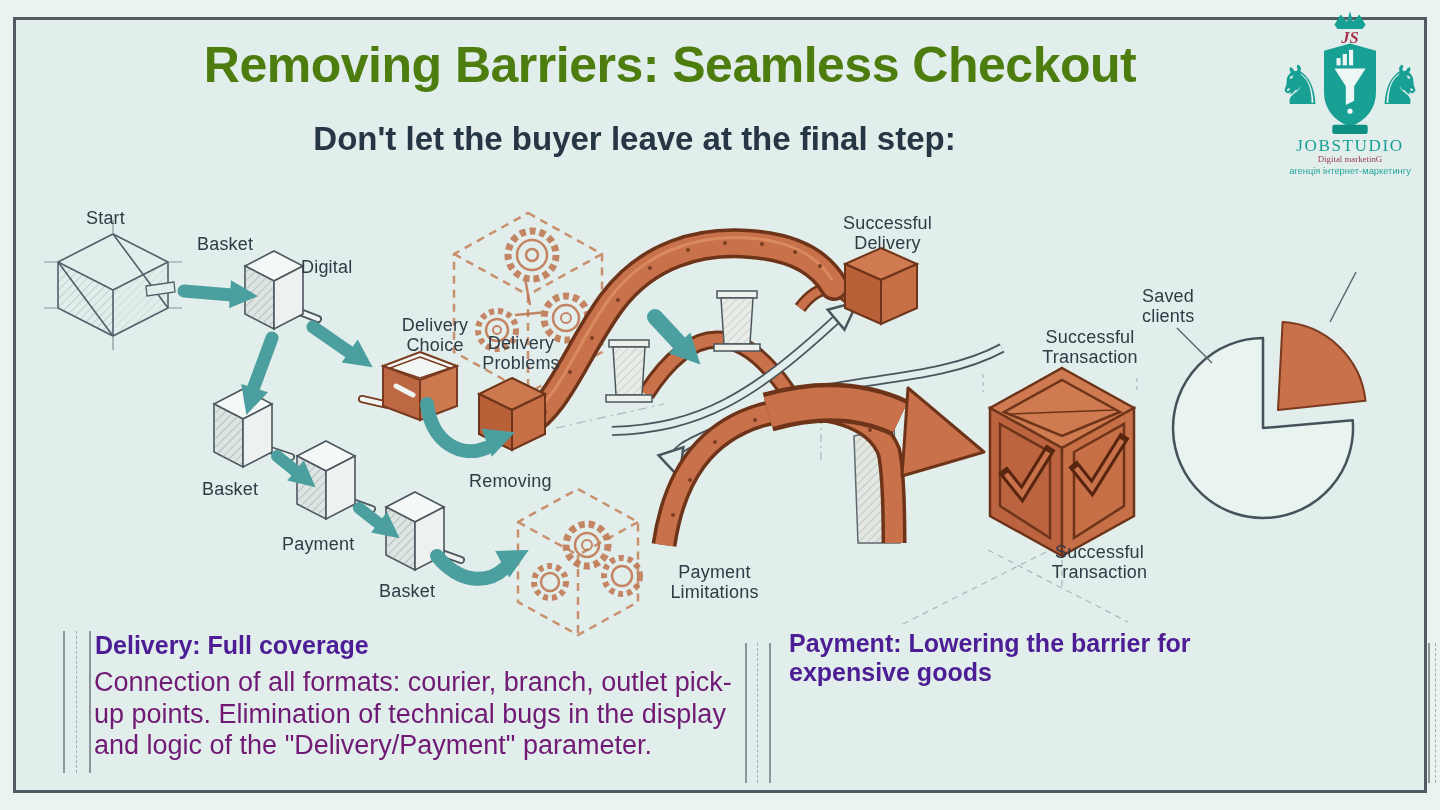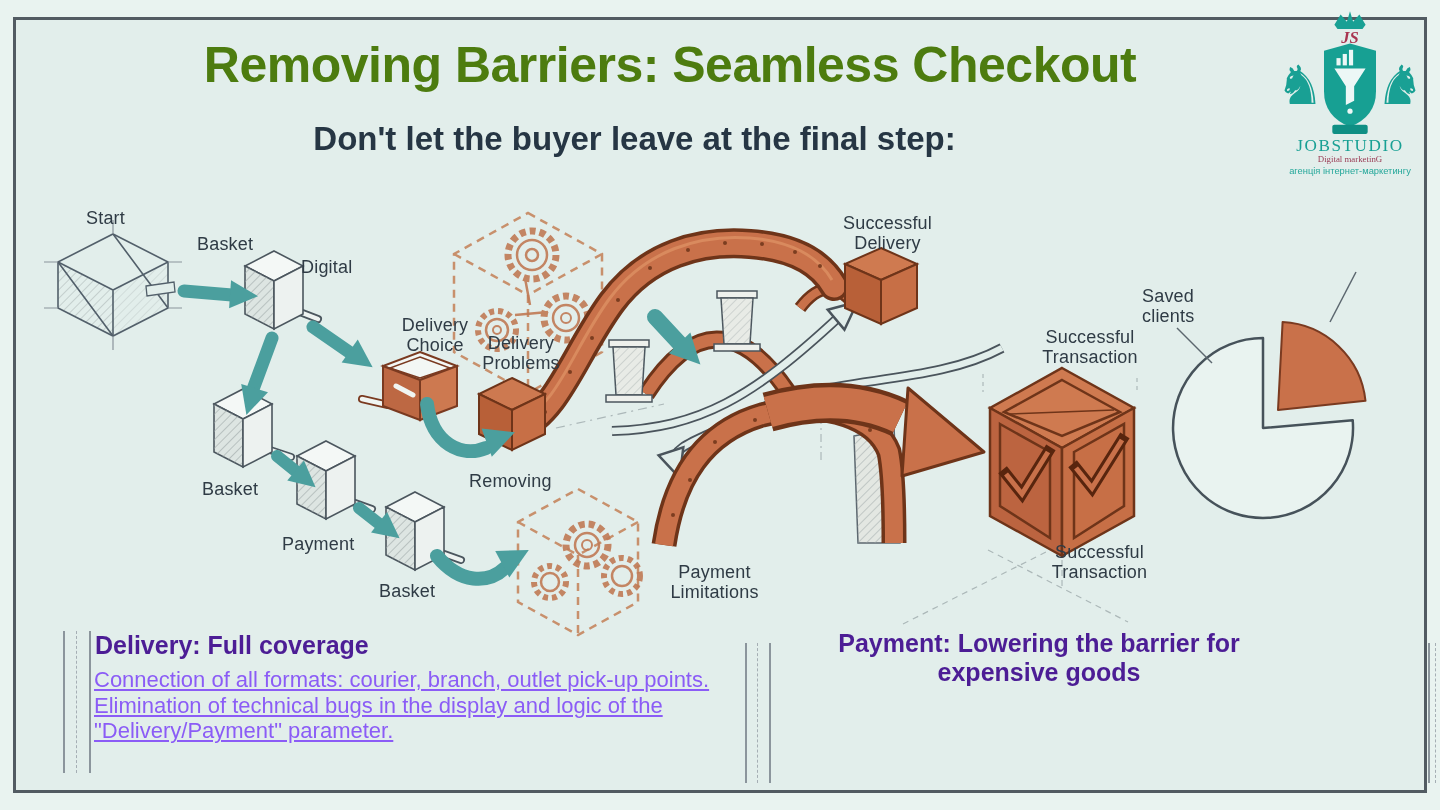--- a/index.html
+++ b/index.html
@@ -9,21 +9,21 @@
          border:3px solid #525b62;background:#e2eeeb;z-index:0;}
   .art{position:absolute;left:0;top:0;width:1440px;height:810px;z-index:1;pointer-events:none;}
   .page-title{position:absolute;left:40px;top:36px;width:1260px;text-align:center;
          font-size:50px;font-weight:800;letter-spacing:-.5px;color:#4d7c0f;z-index:3;}
   .page-sub{position:absolute;left:0;top:120px;width:1269px;text-align:center;
          font-size:33px;font-weight:700;color:#263644;z-index:3;}
   .dlabel{position:absolute;font-size:18px;line-height:1.1;font-weight:400;color:#2f3b45;
          white-space:pre-line;letter-spacing:.2px;z-index:3;}
   .c{text-align:center;}
   .sec-h{position:absolute;font-size:25px;line-height:1.14;font-weight:700;color:#4c1d95;z-index:3;}
-  .sec-b{position:absolute;font-size:22px;line-height:1.17;font-weight:400;color:#8b5cf6;z-index:3;text-decoration:underline;}
+  .sec-b{position:absolute;font-size:27px;line-height:1.17;font-weight:400;color:#701a75;z-index:3;}
   .col-ic{position:absolute;z-index:2;border-left:2px solid #8b959c;border-right:2px solid #8b959c;}
   .col-ic .dash{position:absolute;left:45%;top:0;bottom:0;border-left:1.5px dashed #a5aeb4;}
   .logo{position:absolute;left:1272px;top:8px;width:156px;height:170px;z-index:3;}
 </style>
 </head>
 <body>
 
 <div class="slide">
   <div class="frame"></div>
 
@@ -300,18 +300,18 @@
 
   <div class="col-ic" style="left:63px;top:631px;width:24px;height:142px;">
       <div class="dash"></div>
     </div>
   <div class="sec-h" style="left:95px;top:631px;">Delivery: Full coverage</div>
   <div class="sec-b" style="left:94px;top:667px;width:655px;">Connection of all formats: courier, branch, outlet pick-up points. Elimination of technical bugs in the display and logic of the "Delivery/Payment" parameter.</div>
 
   <div class="col-ic" style="left:745px;top:643px;width:22px;height:140px;">
       <div class="dash"></div>
     </div>
-  <div class="sec-h" style="left:789px;top:629px;width:500px;text-align:center;">Payment: Lowering the barrier for expensive goods</div>
+  <div class="sec-h" style="left:789px;top:629px;width:500px;">Payment: Lowering the barrier for expensive goods</div>
 
   <div class="col-ic" style="left:1428px;top:643px;width:12px;height:140px;border-right:none;">
       <div class="dash"></div>
     </div>
 </div>
 
 </body></html>

